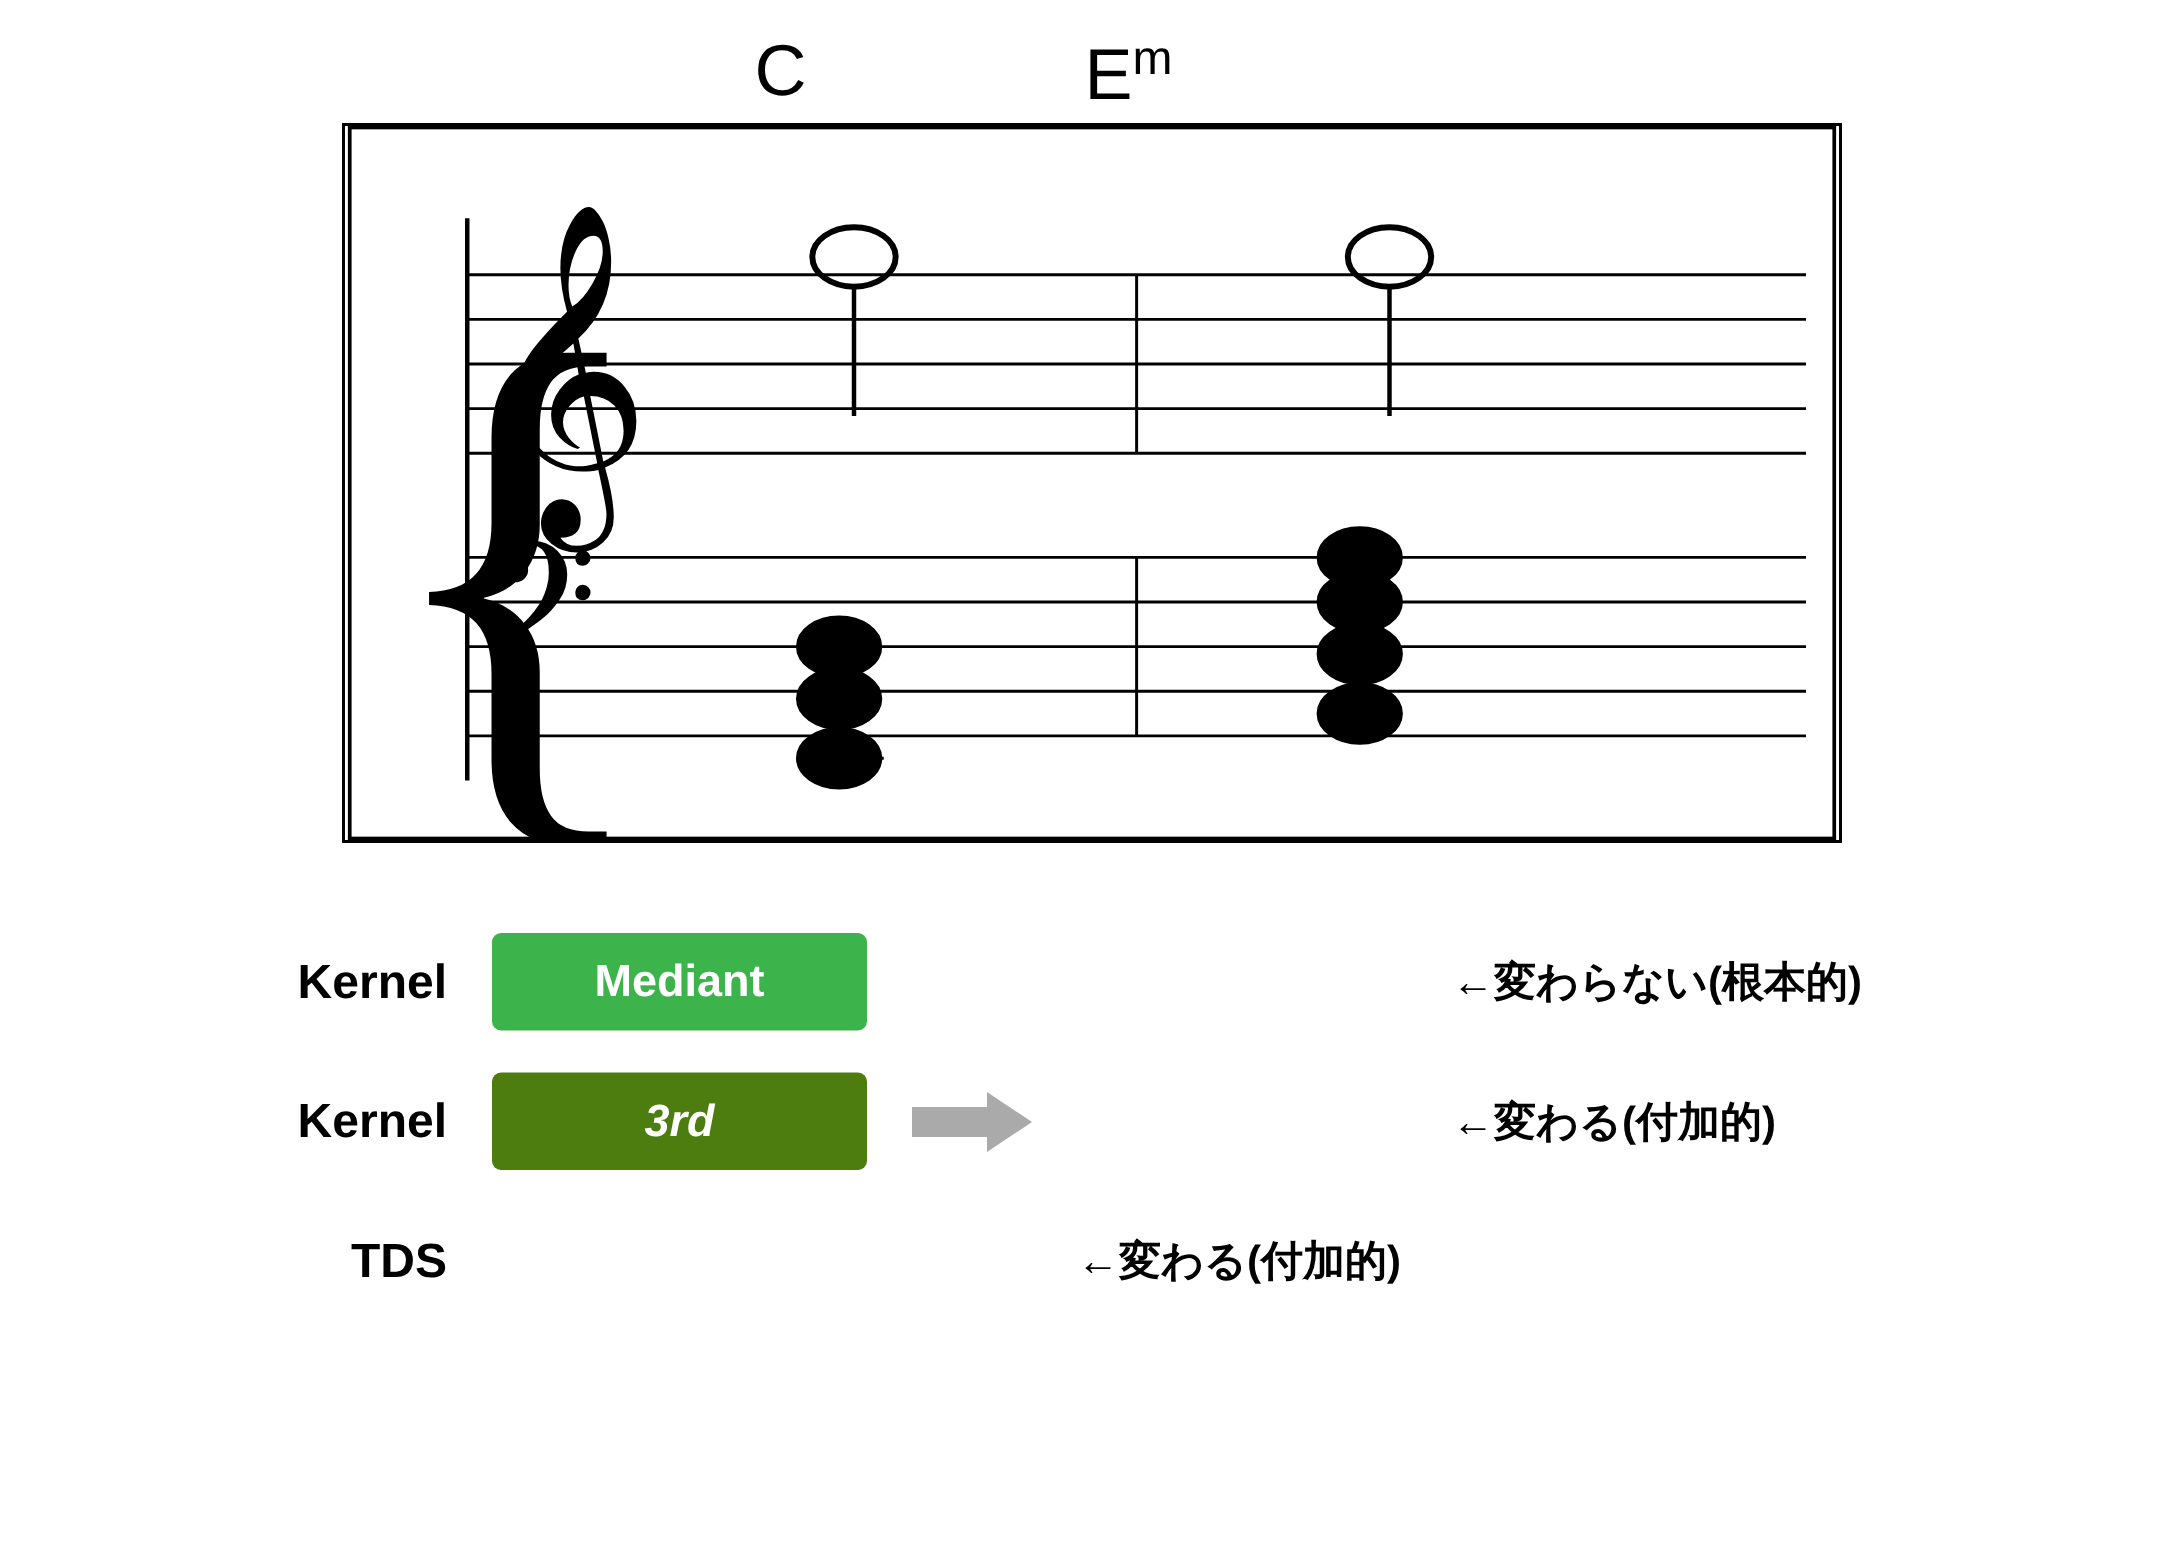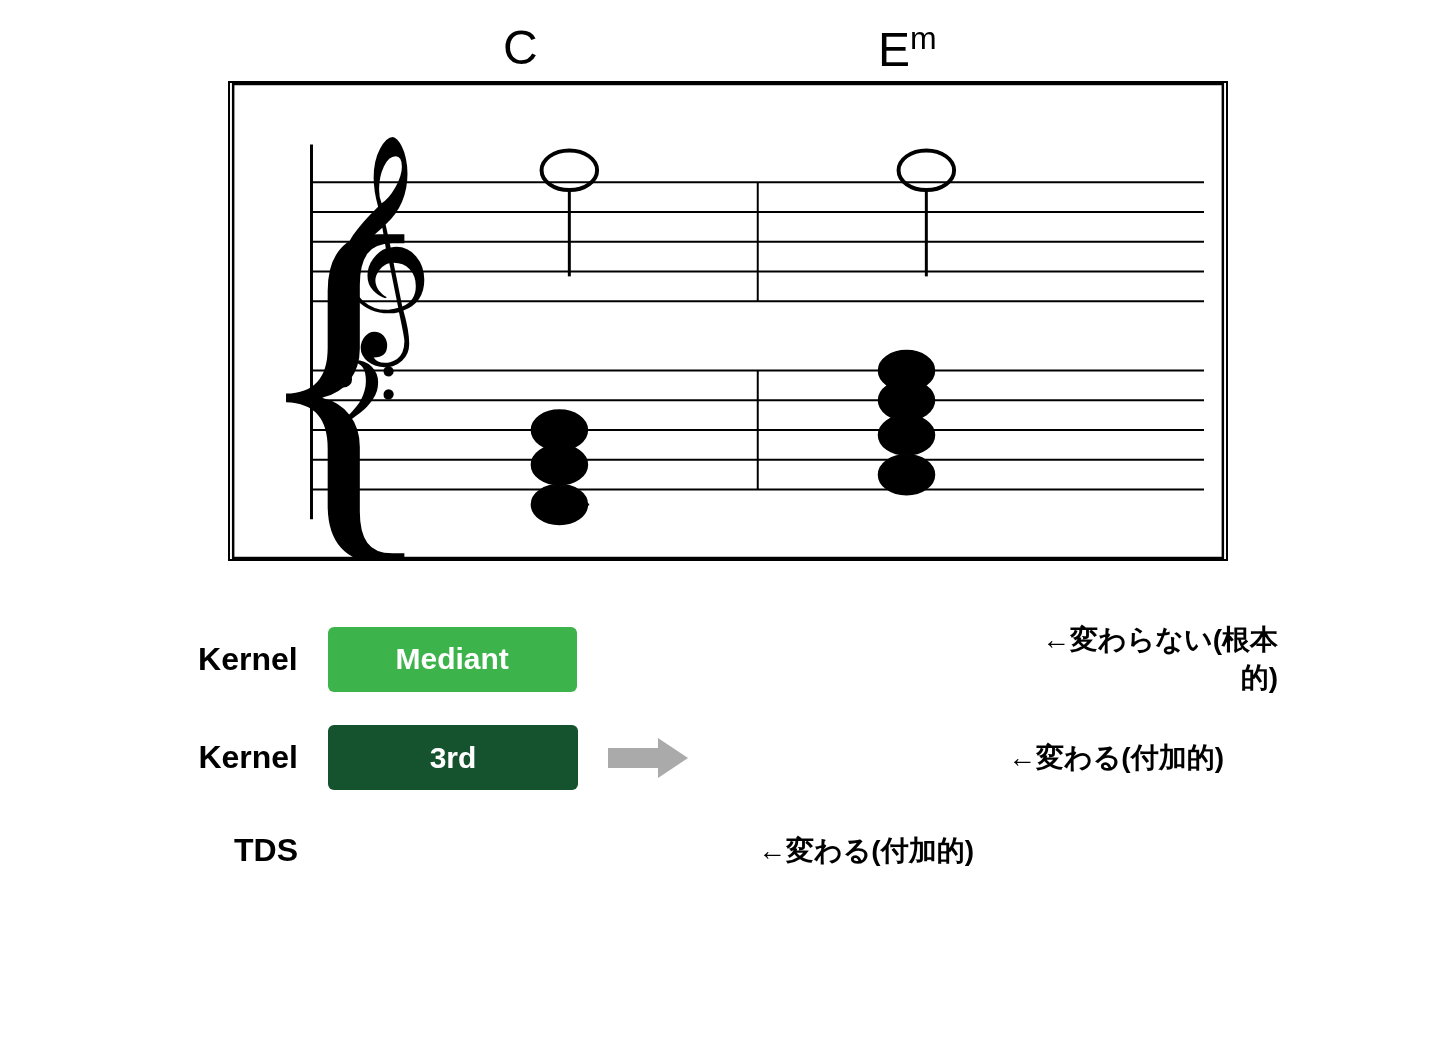--- a/index.html
+++ b/index.html
@@ -34,21 +34,20 @@
       font-size: 48px;
       font-weight: 400;
       color: #000;
     }
     .chord-label-c {
       margin-left: 195px;
       margin-right: 0;
       width: 220px;
     }
     .chord-label-em {
-      margin-left: 155px;
     }
 
     
     .staff-container {
       position: relative;
       width: 1000px;
       height: 480px;
       border: 2.5px solid #000;
       background: #fff;
       margin-bottom: 50px;
@@ -90,43 +89,42 @@
       font-weight: 900;
       color: #ffffff;
       font-family: Arial, sans-serif;
     }
 
     .legend-box.green {
       background-color: #3cb44b;
     }
 
     .legend-box.orange {
-      background-color: #14532d;
+      background-color: #4d7c0f;
+      font-style: italic;
     }
 
     .legend-box2 {
       width: 250px;
       height: 65px;
       border-radius: 6px;
       display: flex;
       align-items: center;
       justify-content: center;
       font-size: 30px;
       font-weight: 900;
       color: #ffffff;
       font-family: Arial, sans-serif;
     }
 
     .legend-note {
       font-size: 28px;
       font-weight: 700;
       color: #000;
-      margin-left: 40px;
-      font-family: Arial, sans-serif;
-      text-align: right;
+      font-family: Arial, sans-serif;
     }
 
     
     .staff-svg {
       position: absolute;
       top: 0;
       left: 0;
       width: 100%;
       height: 100%;
     }

